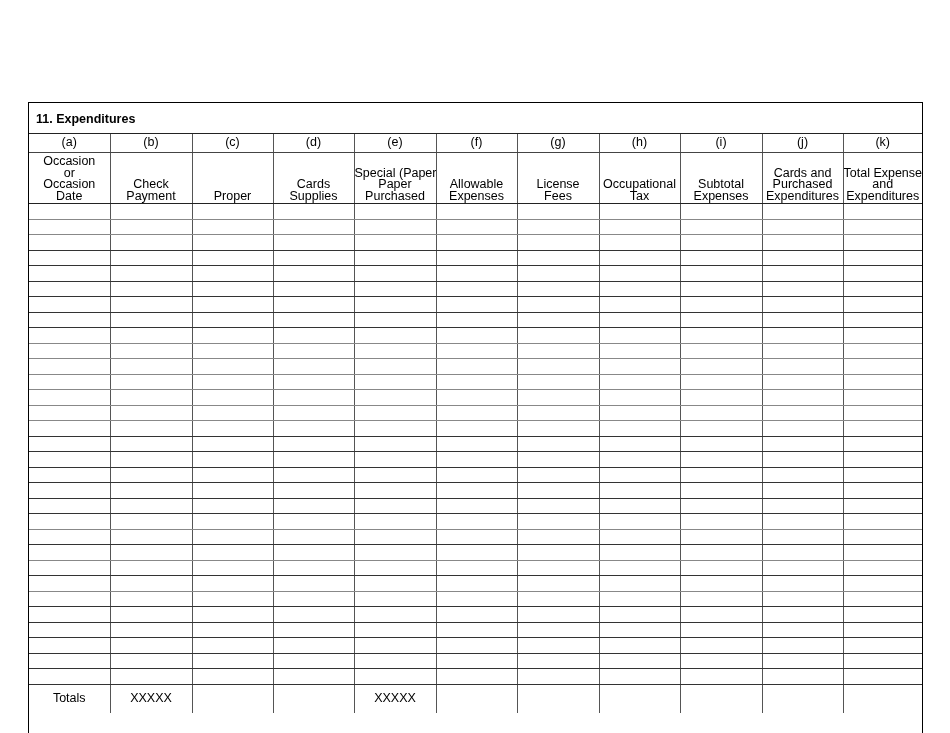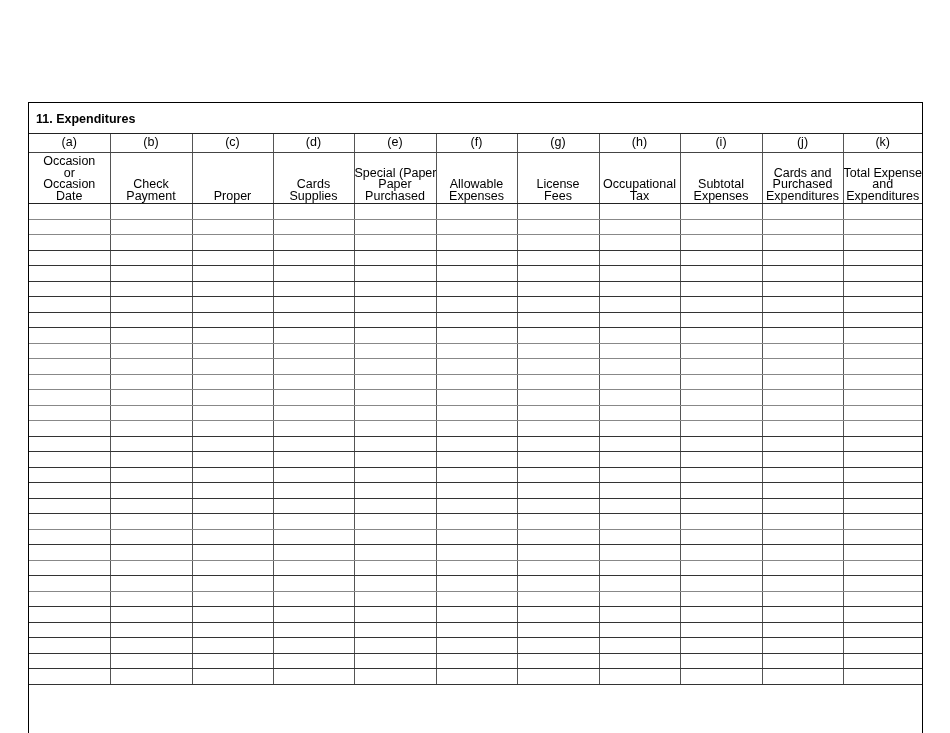--- a/index.html
+++ b/index.html
@@ -511,15 +511,28 @@
           <td></td>
           <td></td>
           <td></td>
           <td></td>
           <td></td>
           <td></td>
           <td></td>
           <td></td>
           <td></td>
         </tr>
+        <tr class="totals">
+          <td>Totals</td>
+          <td>XXXXX</td>
+          <td></td>
+          <td></td>
+          <td>XXXXX</td>
+          <td></td>
+          <td></td>
+          <td></td>
+          <td></td>
+          <td></td>
+          <td></td>
+        </tr>
       </tbody>
   </table>
 </div>
 
 </body></html>

